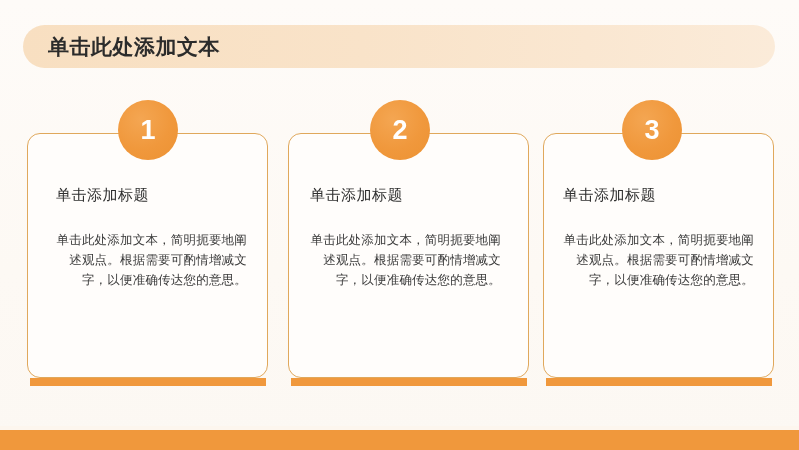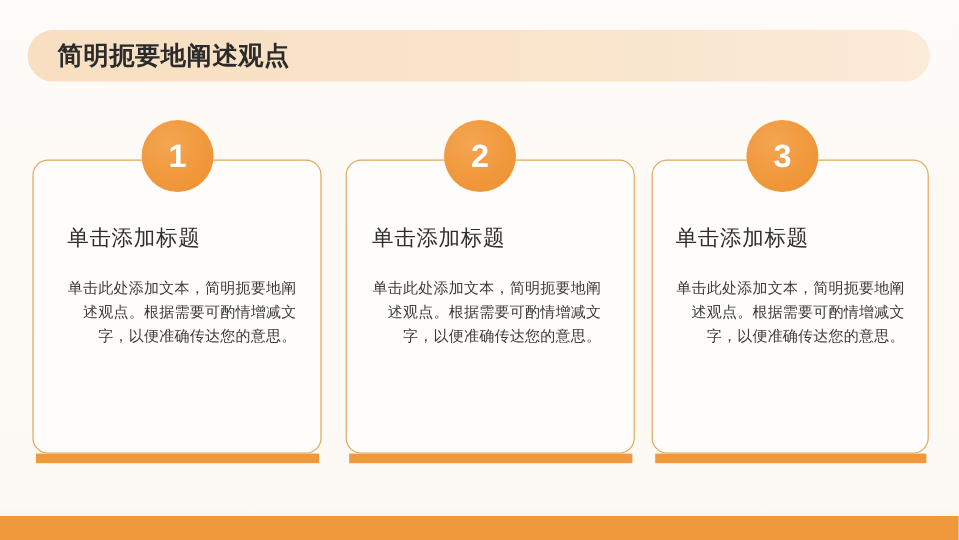--- a/index.html
+++ b/index.html
@@ -95,21 +95,21 @@
     text-align: center;
   }
   .badge-1 { left: 118px; }
   .badge-2 { left: 370px; }
   .badge-3 { left: 622px; }
 
   
   .card-heading {
     position: absolute;
     top: 186px;
-    font-size: 18px;
+    font-size: 15px;
     font-weight: normal;
     color: #2E2E2E;
     letter-spacing: 0.5px;
     white-space: nowrap;
     text-align: center;
   }
   .h-1 { left: 56px; }
   .h-2 { left: 310px; }
   .h-3 { left: 563px; }
 
@@ -144,21 +144,21 @@
     height: 4px;
     background: #FDF6EE;
   }
 </style>
 </head>
 <body>
 
 <div class="slide">
 
   <div class="title-pill"></div>
-  <div class="title-text">简明扼要地阐述观点</div>
+  <div class="title-text">单击此处添加文本</div>
 
   <div class="cards">
 
     <div class="card card-1"></div>
     <div class="card-accent accent-1"></div>
     <div class="badge badge-1">1</div>
     <div class="card-heading h-1">单击添加标题</div>
     <div class="card-body b-1">单击此处添加文本，简明扼要地阐述观点。根据需要可酌情增减文字，以便准确传达您的意思。</div>
 
     <div class="card card-2"></div>

